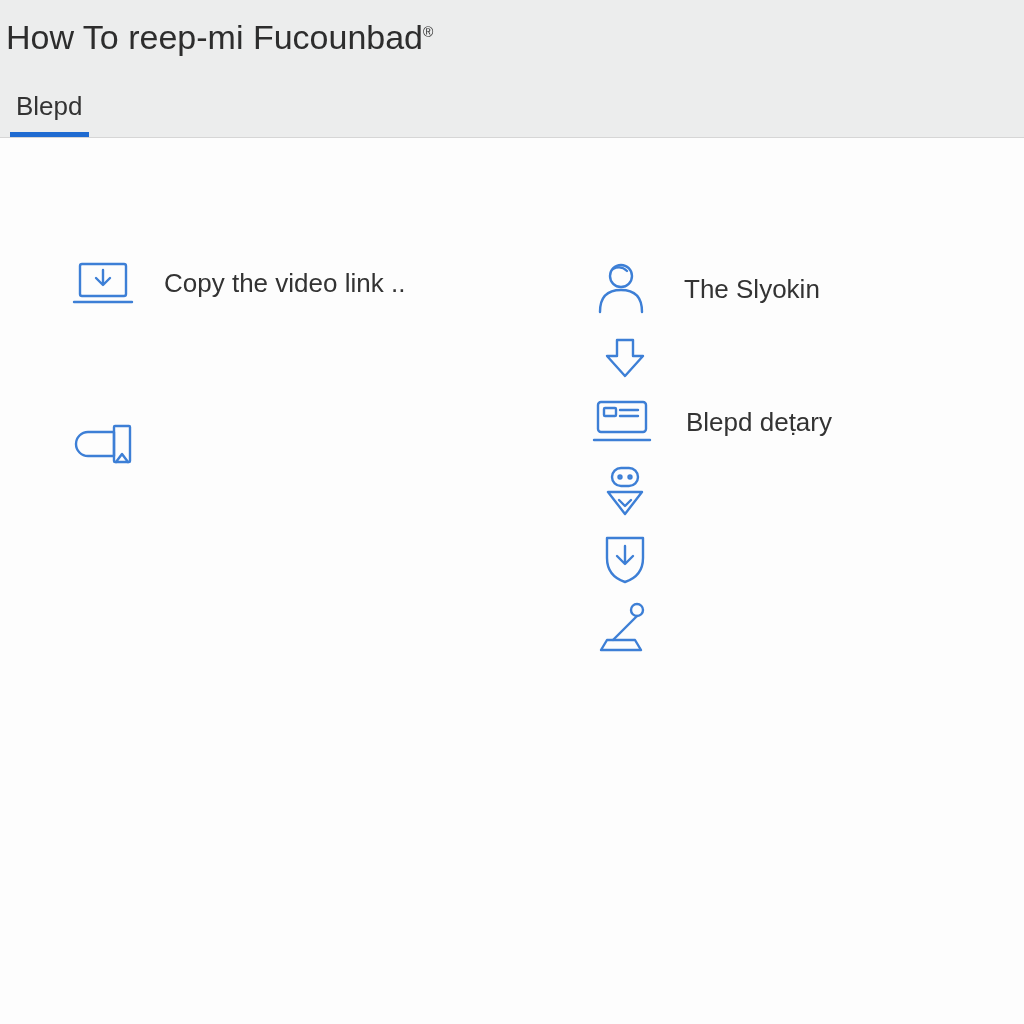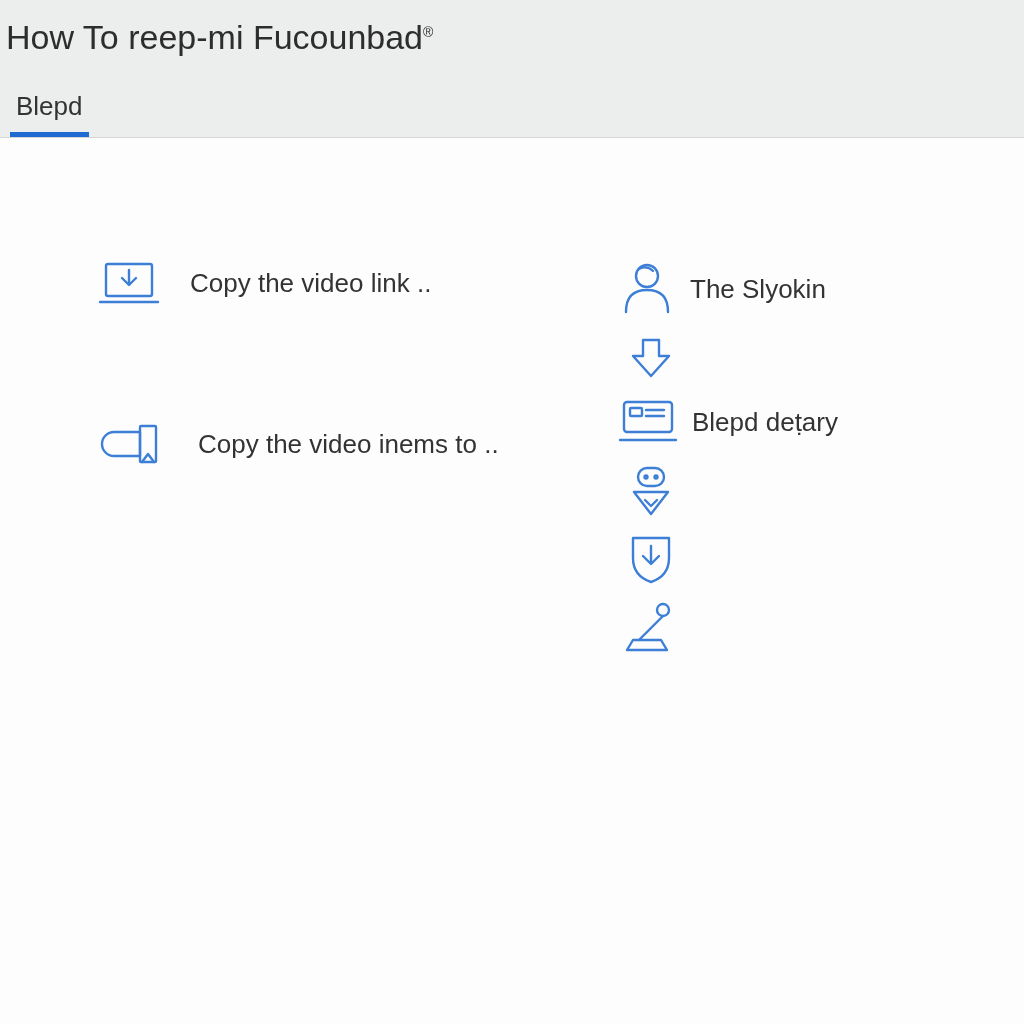--- a/index.html
+++ b/index.html
@@ -20,30 +20,30 @@
   .tab {
     font-size: 26px;
     color: #333;
     padding: 0 6px 10px 6px;
     border-bottom: 5px solid #1f6bd1;
     margin-left: 4px;
     margin-right: 18px;
   }
   .content {
     display: flex;
-    padding: 120px 40px 0 96px;
+    padding: 120px 40px 0 70px;
     gap: 60px;
   }
   .col-left, .col-right { display: flex; flex-direction: column; }
   .col-left { flex: 0 0 460px; gap: 110px; }
   .col-right { flex: 1; }
   .row { display: flex; align-items: center; gap: 28px; }
   .icon-stack { display: flex; flex-direction: column; align-items: center; gap: 14px; width: 70px; }
   .step-text { font-size: 26px; color: #333; line-height: 1.25; }
-  .right-step { display:flex; align-items:center; gap:12px; margin-bottom:14px;}
+  .right-step { display:flex; align-items:center; gap:32px; margin-bottom:14px;}
   .right-arrow-wrap { width:70px; display:flex; justify-content:center; margin-bottom:14px;}
   svg { display:block; }
   .stroke { stroke:#3d7fd6; stroke-width:2.4; fill:none; stroke-linecap:round; stroke-linejoin:round; }
 </style>
 </head>
 <body>
 
 <div class="header">
   <h1 class="title">
     <span>How To reep-mi Fucounbad</span><sup>®</sup>
@@ -71,21 +71,20 @@
     </div>
 
     <div class="row">
       <span>
         <svg width="74" height="52" viewBox="0 0 74 52">
           <path class="stroke" d="M6 26 a12 12 0 0 1 12 -12 h26 v24 h-26 a12 12 0 0 1 -12 -12 z"></path>
           <rect class="stroke" x="44" y="8" width="16" height="36" rx="1"></rect>
           <path class="stroke" d="M46 44 l6 -8 l6 8"></path>
         </svg>
       </span>
-      <span class="step-text">Copy the video inems to ..</span>
     </div>
 
   </div>
 
   <div class="col-right">
 
     <div class="right-step">
       <span>
         <svg width="62" height="62" viewBox="0 0 62 62">
           <circle class="stroke" cx="31" cy="18" r="11"></circle>

